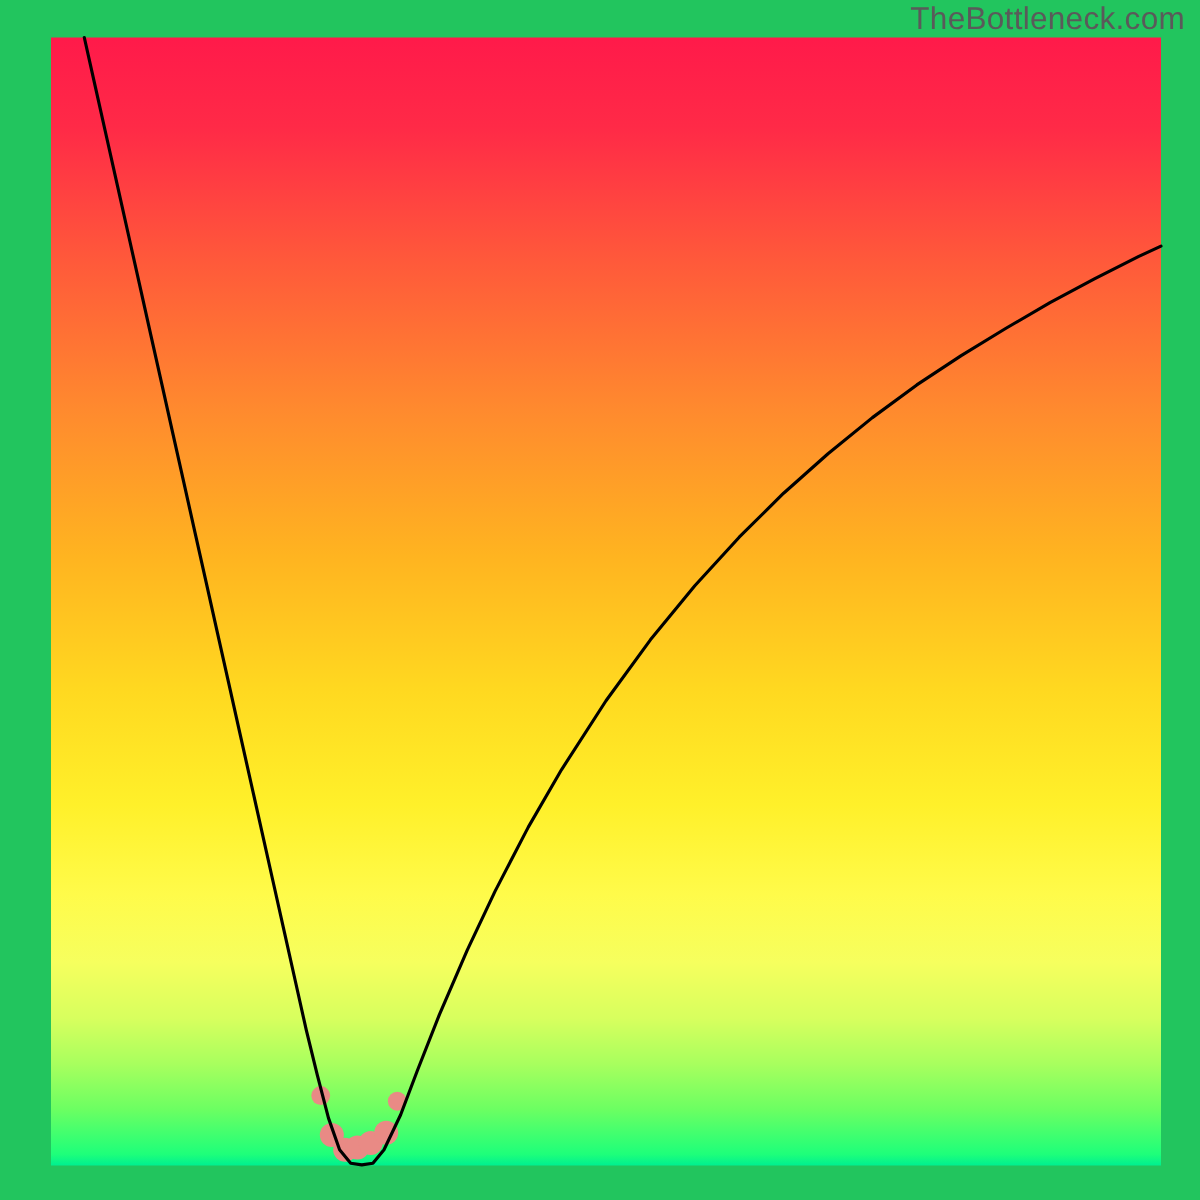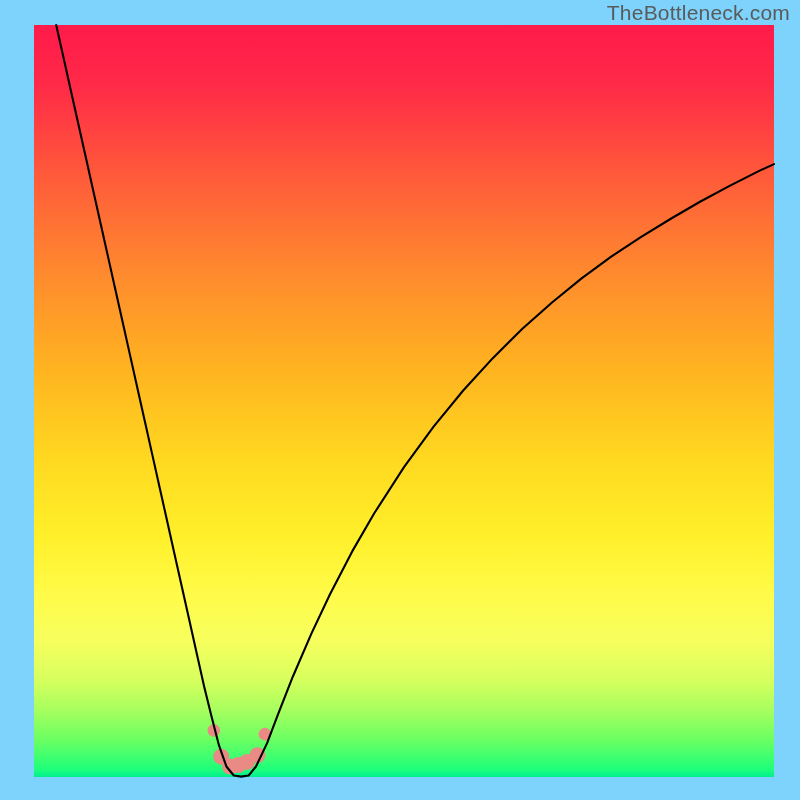--- a/index.html
+++ b/index.html
@@ -10,21 +10,21 @@
     background: #000;
     overflow: hidden;
     font-family: Arial, Helvetica, sans-serif;
   }
   .frame {
     position: absolute;
     top: 0;
     left: 0;
     width: 800px;
     height: 800px;
-    background: #7dd3fc;
+    background: #22c55e;
   }
   .plot {
     position: absolute;
     background: linear-gradient(to bottom,
       #ff1a4a 0%,
       #ff2a47 8%,
       #ff5a3a 20%,
       #ff8a2e 33%,
       #ffb420 46%,
       #ffd920 58%,

